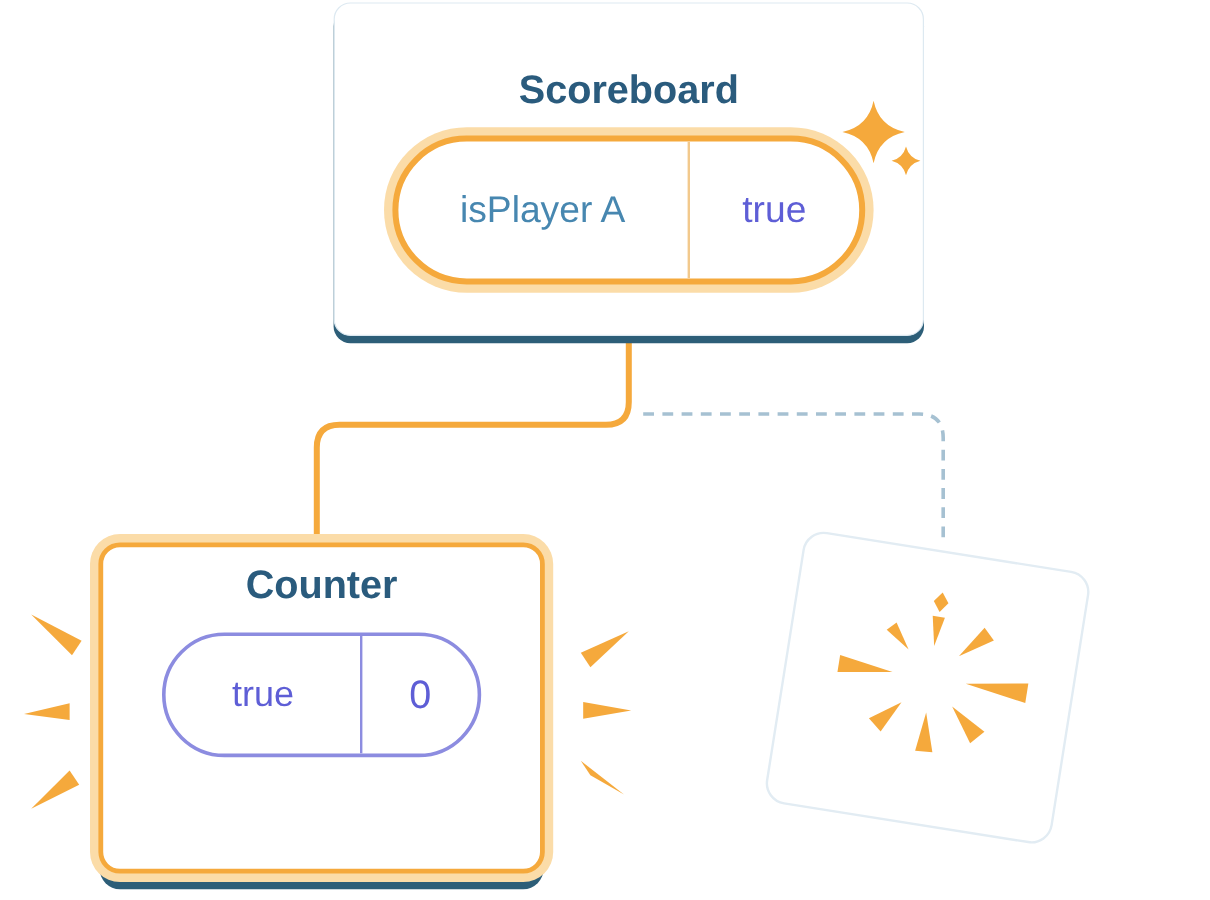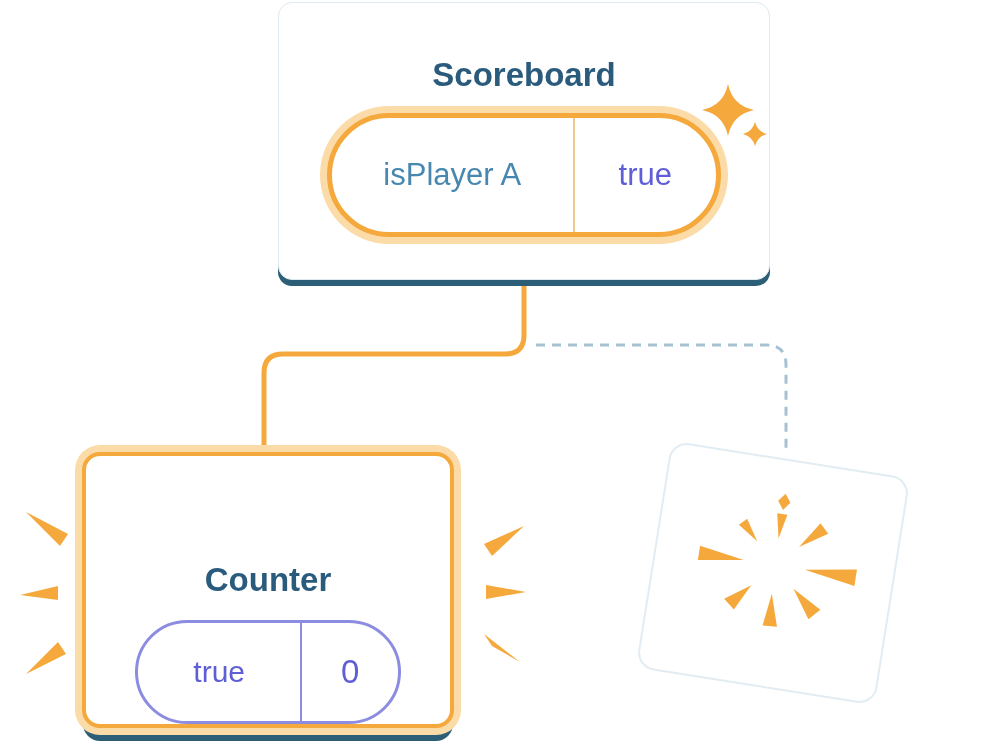--- a/index.html
+++ b/index.html
@@ -31,21 +31,21 @@
     padding-top: 12px;
     gap: 22px;
   }
 
   .counter {
     left: 82px; top: 452px; width: 372px; height: 276px;
     border: 4px solid var(--orange, #F5A93C);
     border-radius: 18px;
     box-shadow: 0 0 0 7px var(--orange-halo, #FBDCA8),
                 0 14px 0 -1px var(--card-shadow, #2D5E78);
-    justify-content: flex-end;
+    justify-content: flex-start;
     padding-top: 14px;
     gap: 24px;
   }
 
   .removed {
     left: 652px; top: 458px; width: 242px; height: 230px;
     border: 2px solid #E2ECF3;
     border-radius: 18px;
     transform: rotate(9deg);
     justify-content: center;

